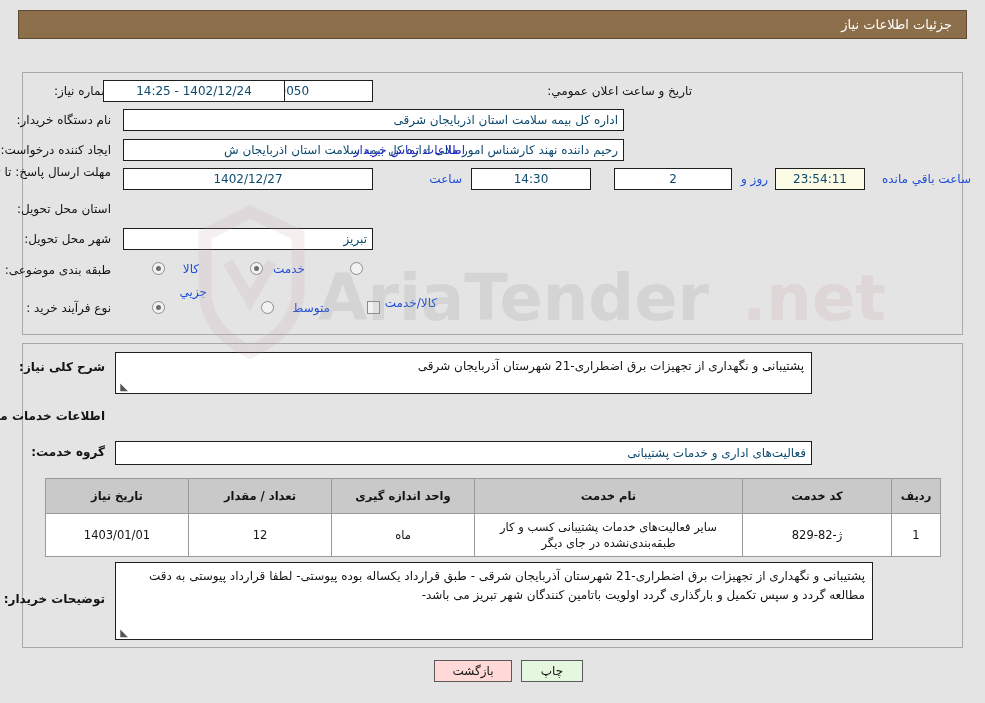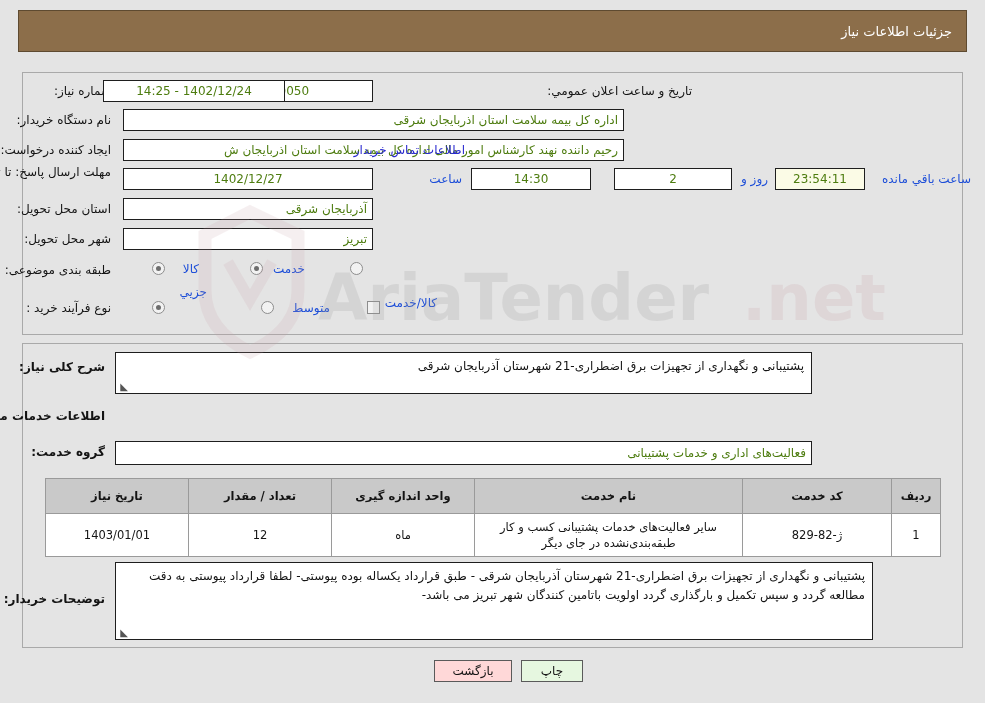--- a/index.html
+++ b/index.html
@@ -27,21 +27,21 @@
     pointer-events: none;
     z-index: 5;
   }
 
   
   .titlebar {
     position: absolute;
     left: 18px;
     top: 10px;
     width: 949px;
-    height: 42px;
+    height: 29px;
     background: #8c6e4a;
     border: 1px solid #5e4a30;
     box-sizing: border-box;
     display: flex;
     align-items: center;
     justify-content: flex-start;
     padding-right: 14px;
   }
   .titlebar .t {
     color: #ffffff;
@@ -67,21 +67,21 @@
     white-space: nowrap;
     text-align: right;
   }
   .inp {
     position: absolute;
     box-sizing: border-box;
     background: #ffffff;
     border: 1px solid #1e1e1e;
     font-family: "DejaVu Sans", "Liberation Sans", sans-serif;
     font-size: 12px;
-    color: #4d7c0f;
+    color: #0c4a6e;
     padding: 0 5px;
     line-height: 20px;
     height: 22px;
     white-space: nowrap;
     overflow: hidden;
     text-align: center;
     direction: rtl;
   }
   .inp.rt { text-align: right; }
   .inp.cream { background: #fbfbe6; }
@@ -253,21 +253,20 @@
   <div class="plain" style="right:523px; top:172px;">ساعت</div>
   <div class="inp" style="right:394px; top:168px; width:120px;">14:30</div>
 
   <div class="inp" style="right:253px; top:168px; width:118px;">2</div>
   <div class="plain" style="right:217px; top:172px;">روز و</div>
 
   <div class="inp cream" style="right:120px; top:168px; width:90px;">23:54:11</div>
   <div class="plain" style="right:14px; top:172px;">ساعت باقي مانده</div>
 
   <div class="lbl" style="right:874px; top:202px;">استان محل تحویل:</div>
-  <div class="inp rt" style="right:612px; top:198px; width:250px;">آذربایجان شرقی</div>
 
   <div class="lbl" style="right:874px; top:232px;">شهر محل تحویل:</div>
   <div class="inp rt" style="right:612px; top:228px; width:250px;">تبریز</div>
 
   <div class="lbl" style="right:874px; top:263px;">طبقه بندی موضوعی:</div>
 
   <div class="radio on" style="right:820px; top:262px;"></div>
   <div class="plain" style="right:786px; top:262px;">کالا</div>
 
   <div class="radio on" style="right:722px; top:262px;"></div>

